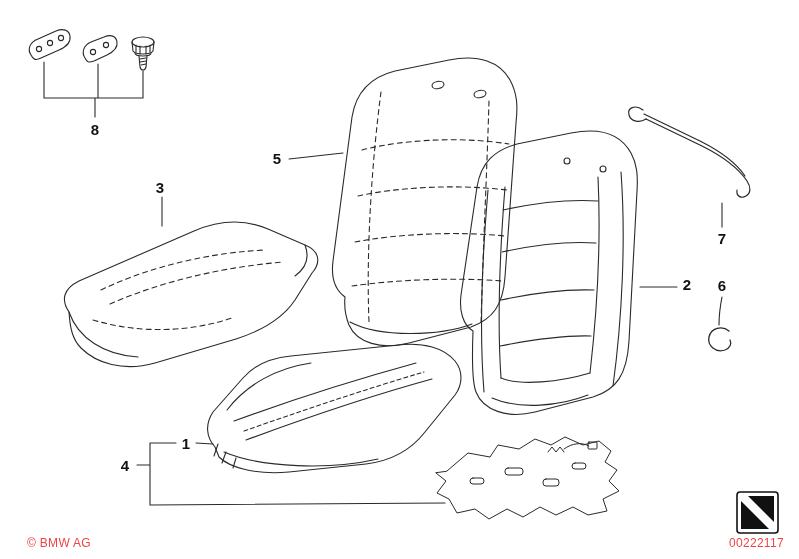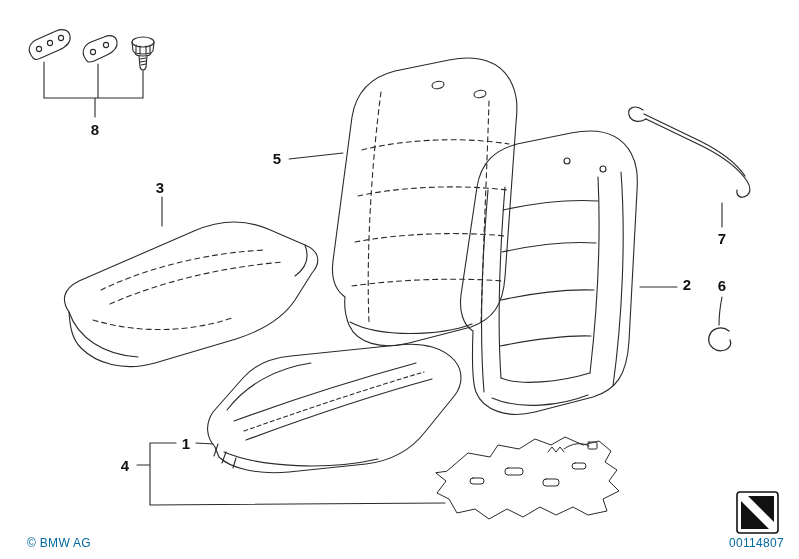--- a/index.html
+++ b/index.html
@@ -7,21 +7,21 @@
     position:relative;width:799px;height:559px;background:#ffffff;
     font-family:"Liberation Sans",sans-serif;overflow:hidden;
   }
   .canvas svg{position:absolute;left:0;top:0;}
   .callout{
     position:absolute;transform:translate(-50%,-50%);
     font-size:15px;font-weight:bold;color:#111;line-height:1;cursor:pointer;
     user-select:none;
   }
   .footer-text{
-    position:absolute;font-size:12px;color:#0369a1;letter-spacing:.3px;white-space:nowrap;
+    position:absolute;font-size:12px;color:#ef4444;letter-spacing:.3px;white-space:nowrap;
   }
 </style>
 </head>
 <body style="background: rgb(255, 255, 255);">
 
 <div class="canvas">
 
   <svg width="799" height="559" viewBox="0 0 799 559" fill="none" stroke="#2a2a2a" stroke-width="1.1" stroke-linecap="round" stroke-linejoin="round">
 
     <g>
@@ -130,15 +130,15 @@
   <div class="callout" style="left:95px;top:129px">8</div>
   <div class="callout" style="left:160px;top:187px">3</div>
   <div class="callout" style="left:277px;top:158px">5</div>
   <div class="callout" style="left:687px;top:284px">2</div>
   <div class="callout" style="left:722px;top:238px">7</div>
   <div class="callout" style="left:722px;top:285px">6</div>
   <div class="callout" style="left:186px;top:443px">1</div>
   <div class="callout" style="left:125px;top:465px">4</div>
 
   <div class="footer-text" style="left:27px;top:536px">© BMW AG</div>
-  <div class="footer-text" style="left:729px;top:536px">00114807</div>
+  <div class="footer-text" style="left:729px;top:536px">00222117</div>
 
 </div>
 
 </body></html>

